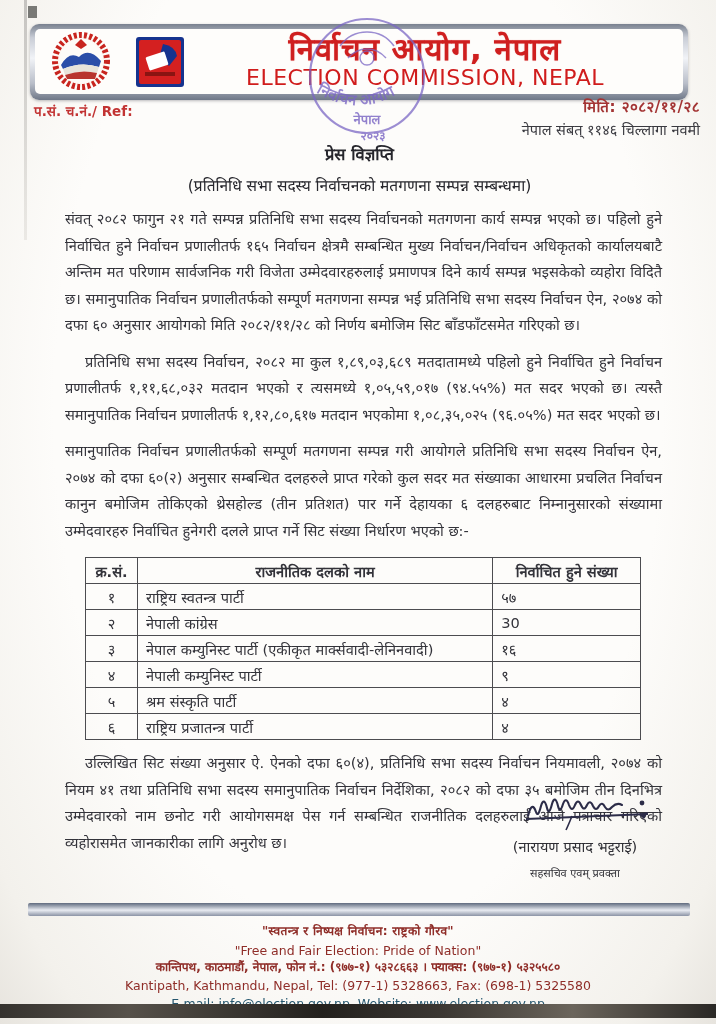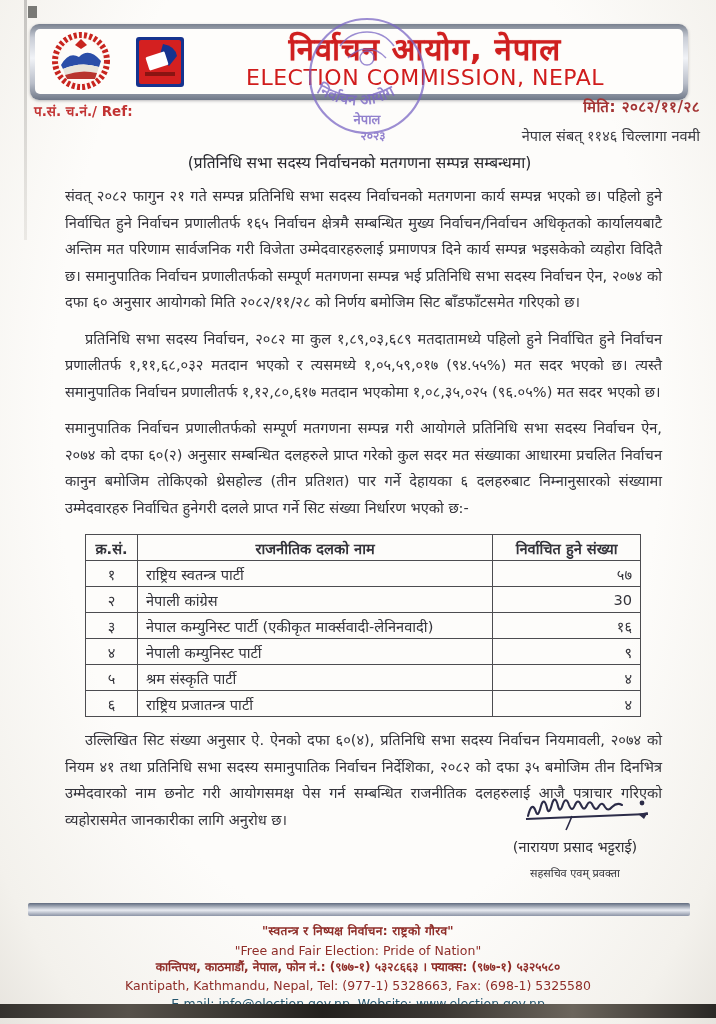--- a/index.html
+++ b/index.html
@@ -38,41 +38,41 @@
     letter-spacing: 1px; text-shadow: 0 0 1px rgba(207,31,31,.4);
   }
   .org-english {
     color: #d01c1c; font-size: 22px; font-weight: normal; letter-spacing: .5px; line-height: 1.1;
   }
   .stamp { position: absolute; left: 288px; top: 6px; width: 158px; height: 152px; opacity: .82; z-index: 5; pointer-events: none; }
 
   .ref-line { position: absolute; left: 34px; top: 102px; color: #c23333; font-weight: bold; font-size: 13.5px; }
   .date-block { position: absolute; right: 16px; top: 96px; text-align: right; }
   .date-line { color: #a33434; font-size: 15px; font-weight: bold; letter-spacing: .5px; }
-  .sambat-line { color: #3a3a40; font-size: 14.5px; margin-top: 9px; }
+  .sambat-line { color: #3a3a40; font-size: 14.5px; margin-top: 3px; }
 
   
   .content { position: absolute; left: 0; top: 142px; width: 716px; padding: 0 54px 0 57px; }
   .doc-title { text-align: center; font-weight: bold; font-size: 16.5px; color: #26262c; }
   .doc-subtitle { text-align: center; font-weight: normal; font-size: 15.5px; color: #26262c; margin-top: 9px; }
   .para {
     font-size: 14.6px; line-height: 26.5px; text-align: justify;
     color: #33333a; margin-top: 10px; margin-left: 8px;
   }
   .para.indent { text-indent: 20px; }
 
   table.seat-table {
     border-collapse: collapse; margin: 13px 7px 10px 28px; width: 556px;
     font-size: 14.6px; color: #33333a;
   }
   .seat-table th, .seat-table td { border: 1.2px solid #4c4c50; padding: 2px 8px; height: 26px; }
   .seat-table th { font-weight: bold; text-align: center; }
   .seat-table td.c-sn { width: 52px; text-align: center; }
   .seat-table td.c-name { width: 356px; text-align: left; }
-  .seat-table td.c-num { width: 148px; text-align: right; }
+  .seat-table td.c-num { width: 148px; text-align: left; }
 
   
   .sign-block { position: absolute; right: 26px; top: 786px; width: 230px; text-align: center; }
   .sign-svg { width: 150px; height: 46px; margin-left: 40px; }
   .sign-name { font-size: 14.5px; color: #2e2e34; margin-top: 0px; }
   .sign-title { font-size: 11px; color: #2e2e34; margin-top: 9px; }
 
   
   .footer-ribbon {
     position: absolute; left: 28px; top: 903px; width: 662px; height: 13px;
@@ -146,20 +146,21 @@
   </svg>
 
   <div class="ref-line">प.सं. च.नं./ Ref:</div>
 
   <div class="date-block">
     <div class="date-line">मिति: २०८२/११/२८</div>
     <div class="sambat-line">नेपाल संबत् ११४६ चिल्लागा नवमी</div>
   </div>
 
   <div class="content">
+    <div class="doc-title">प्रेस विज्ञप्ति</div>
     <div class="doc-subtitle">(प्रतिनिधि सभा सदस्य निर्वाचनको मतगणना सम्पन्न सम्बन्धमा)</div>
 
     <p class="para">संवत् २०८२ फागुन २१ गते सम्पन्न प्रतिनिधि सभा सदस्य निर्वाचनको मतगणना कार्य सम्पन्न भएको छ। पहिलो हुने निर्वाचित हुने निर्वाचन प्रणालीतर्फ १६५ निर्वाचन क्षेत्रमै सम्बन्धित मुख्य निर्वाचन/निर्वाचन अधिकृतको कार्यालयबाटै अन्तिम मत परिणाम सार्वजनिक गरी विजेता उम्मेदवारहरुलाई प्रमाणपत्र दिने कार्य सम्पन्न भइसकेको व्यहोरा विदितै छ। समानुपातिक निर्वाचन प्रणालीतर्फको सम्पूर्ण मतगणना सम्पन्न भई प्रतिनिधि सभा सदस्य निर्वाचन ऐन, २०७४ को दफा ६० अनुसार आयोगको मिति २०८२/११/२८ को निर्णय बमोजिम सिट बाँडफाँटसमेत गरिएको छ।</p>
     <p class="para indent">प्रतिनिधि सभा सदस्य निर्वाचन, २०८२ मा कुल १,८९,०३,६८९ मतदातामध्ये पहिलो हुने निर्वाचित हुने निर्वाचन प्रणालीतर्फ १,११,६८,०३२ मतदान भएको र त्यसमध्ये १,०५,५९,०१७ (९४.५५%) मत सदर भएको छ। त्यस्तै समानुपातिक निर्वाचन प्रणालीतर्फ १,१२,८०,६१७ मतदान भएकोमा १,०८,३५,०२५ (९६.०५%) मत सदर भएको छ।</p>
     <p class="para">समानुपातिक निर्वाचन प्रणालीतर्फको सम्पूर्ण मतगणना सम्पन्न गरी आयोगले प्रतिनिधि सभा सदस्य निर्वाचन ऐन, २०७४ को दफा ६०(२) अनुसार सम्बन्धित दलहरुले प्राप्त गरेको कुल सदर मत संख्याका आधारमा प्रचलित निर्वाचन कानुन बमोजिम तोकिएको थ्रेसहोल्ड (तीन प्रतिशत) पार गर्ने देहायका ६ दलहरुबाट निम्नानुसारको संख्यामा उम्मेदवारहरु निर्वाचित हुनेगरी दलले प्राप्त गर्ने सिट संख्या निर्धारण भएको छ:-</p>
 
     <table class="seat-table">
       <thead>
         <tr>
           <th>क्र.सं.</th>

